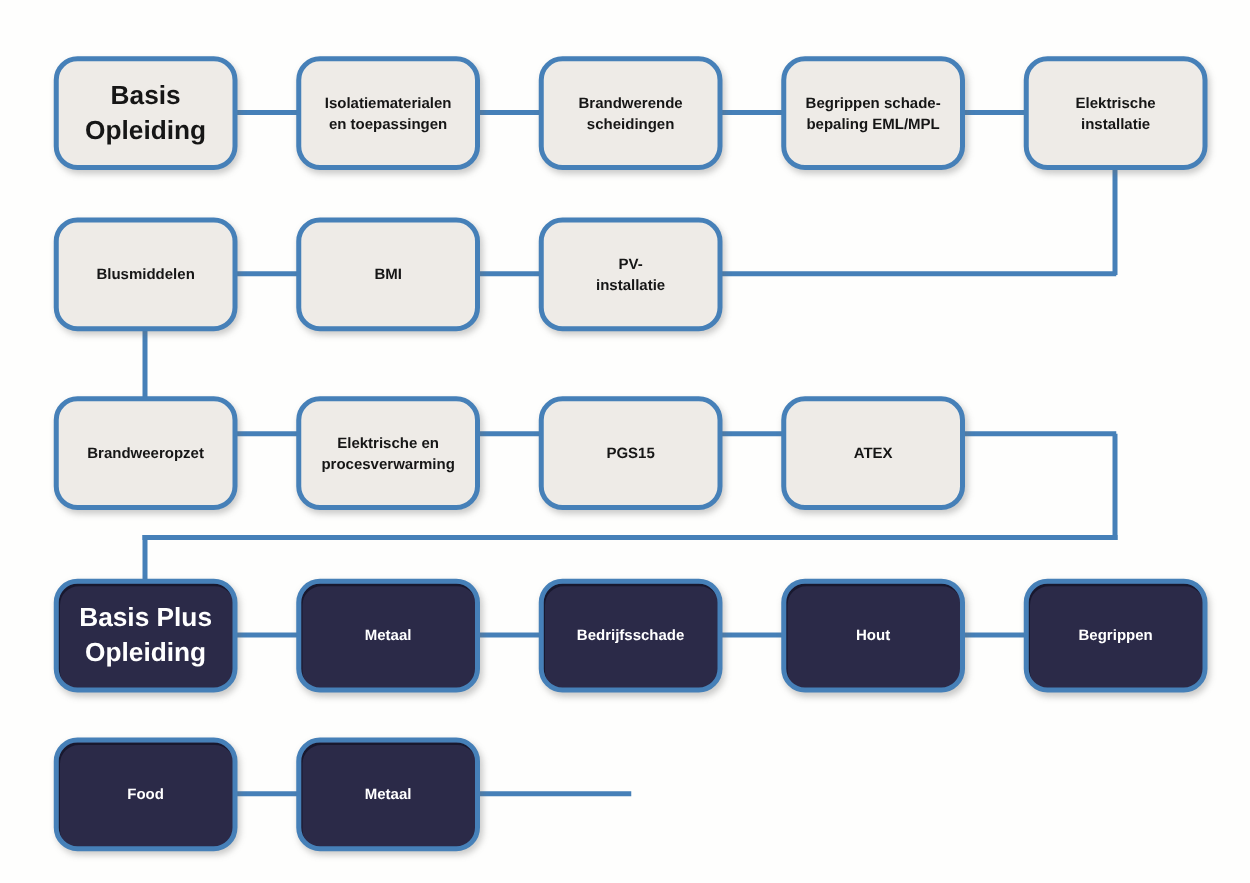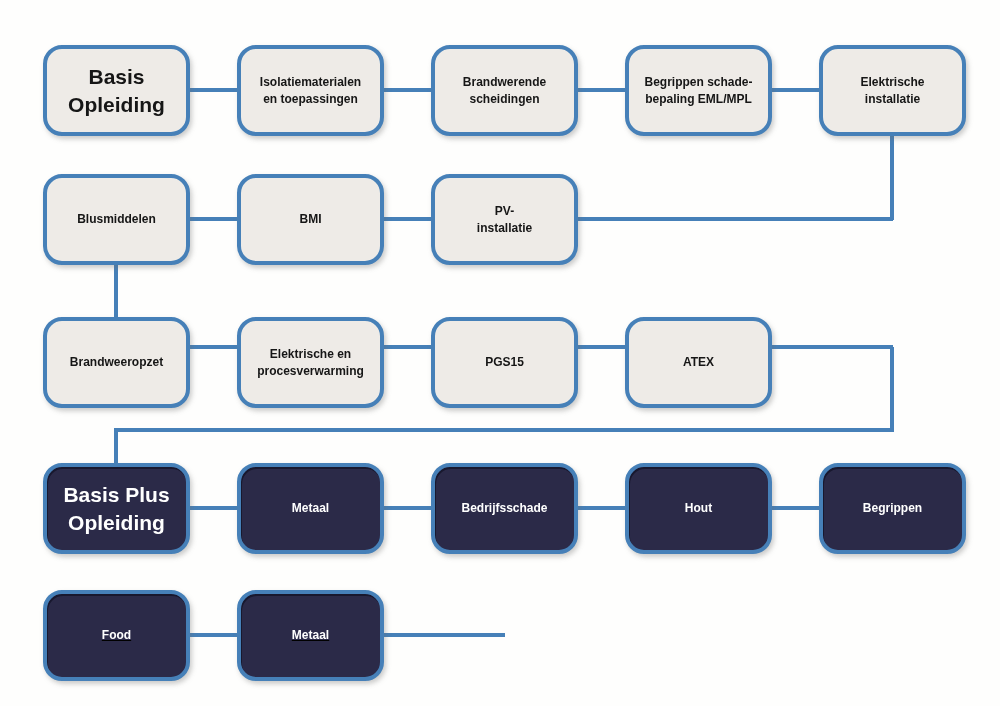--- a/index.html
+++ b/index.html
@@ -45,21 +45,21 @@
     position: absolute;
     left: 43px;
     display: flex;
     gap: 47px;
     z-index: 2;
   }
   .row-1 { top:  45px; }
   .row-2 { top: 174px; }
   .row-3 { top: 317px; }
   .row-4 { top: 463px; }
-  .row-5 { top: 590px; text-decoration: underline; }
+  .row-5 { top: 590px; }
   .box {
     width: 147px; height: 91px;
     border: 4px solid var(--border-blue);
     border-radius: 19px;
     display: flex;
     align-items: center;
     justify-content: center;
     text-align: center;
     white-space: pre-line;
     font-weight: bold;

